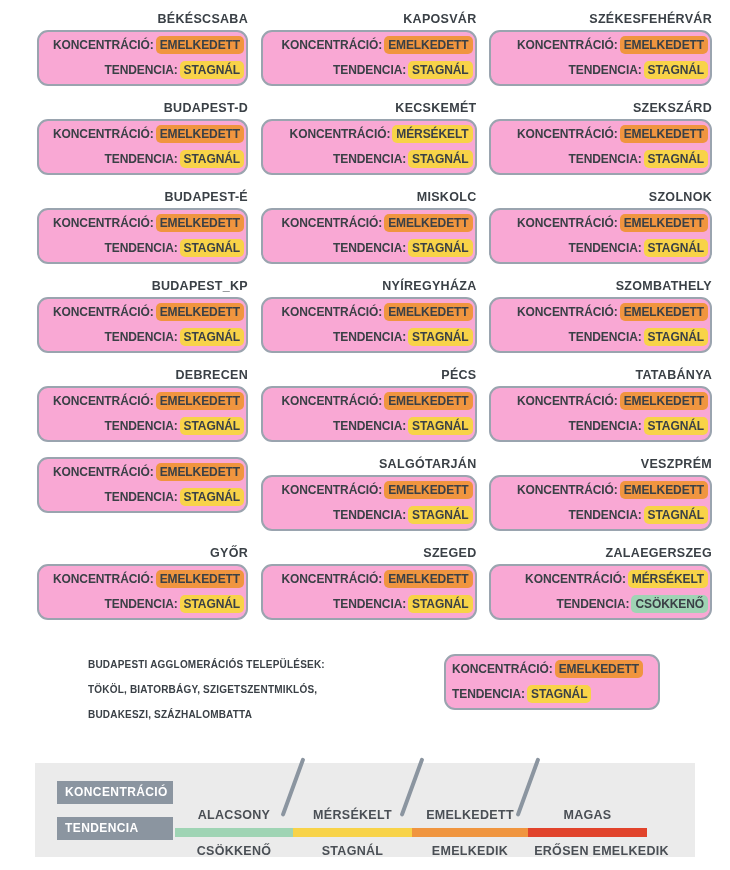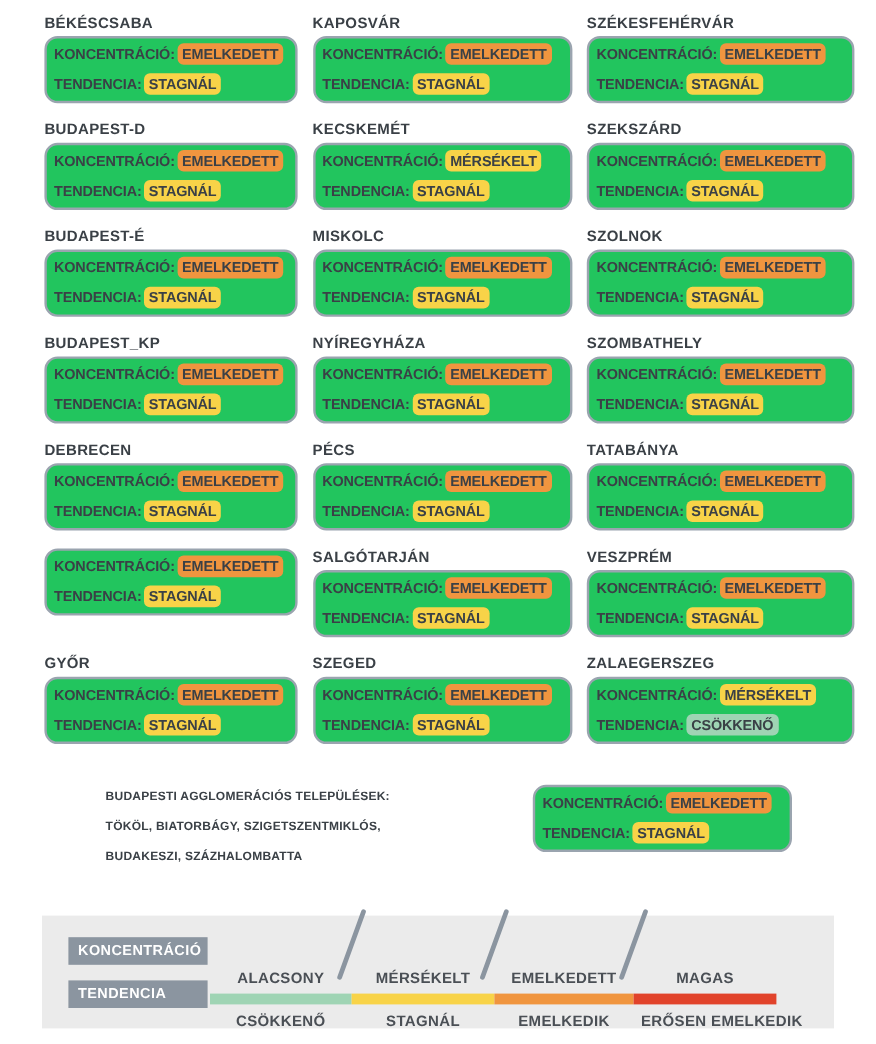--- a/index.html
+++ b/index.html
@@ -14,32 +14,32 @@
 
   
   .grid {
     margin: 12px 18px 0 37px;
     width: 675px;
     display: grid;
     grid-template-columns: 211px 216px 223px;
     justify-content: space-between;
     row-gap: 15px;
   }
-  .cell { height: 74px; }
+  .cell { height: 74px; text-align: right; }
   .city-name {
     font-size: 12.5px;
     letter-spacing: 0.3px;
     margin-bottom: 4px;
     white-space: nowrap;
   }
   .box {
     border: 2px solid #9aa4af;
     border-radius: 11px;
     padding: 1px 2px 1px 6px;
-    background: #22c55e;
+    background: #f9a8d4;
   }
   .line {
     font-size: 12px;
     line-height: 25px;
     letter-spacing: -0.1px;
     white-space: nowrap;
   }
   .lbl { margin-right: 2px; }
   .hl {
     padding: 2px 4px;

